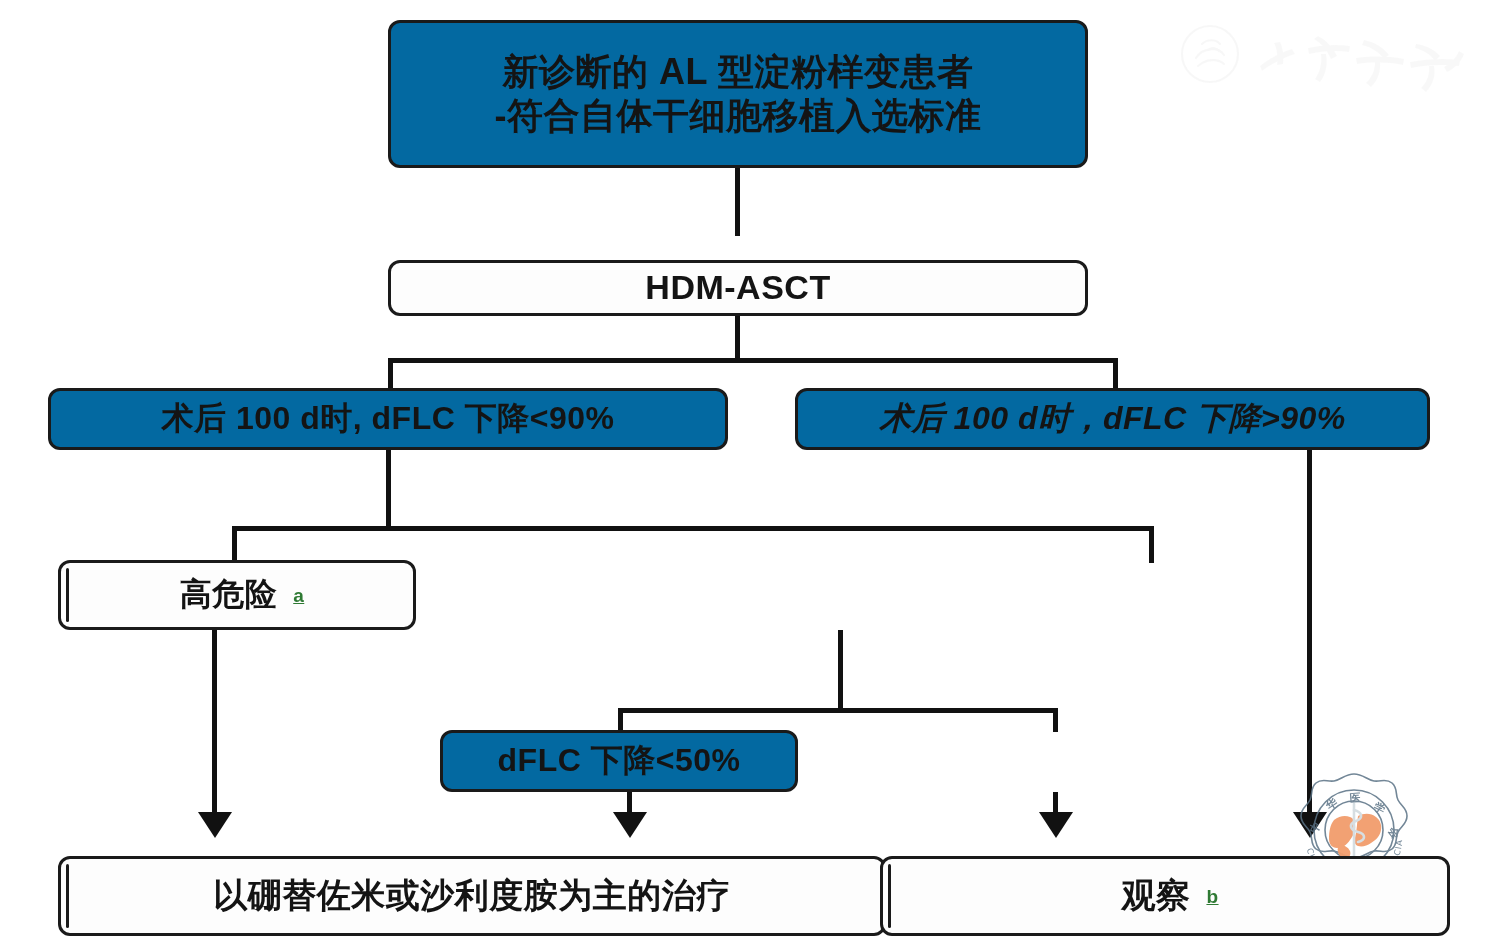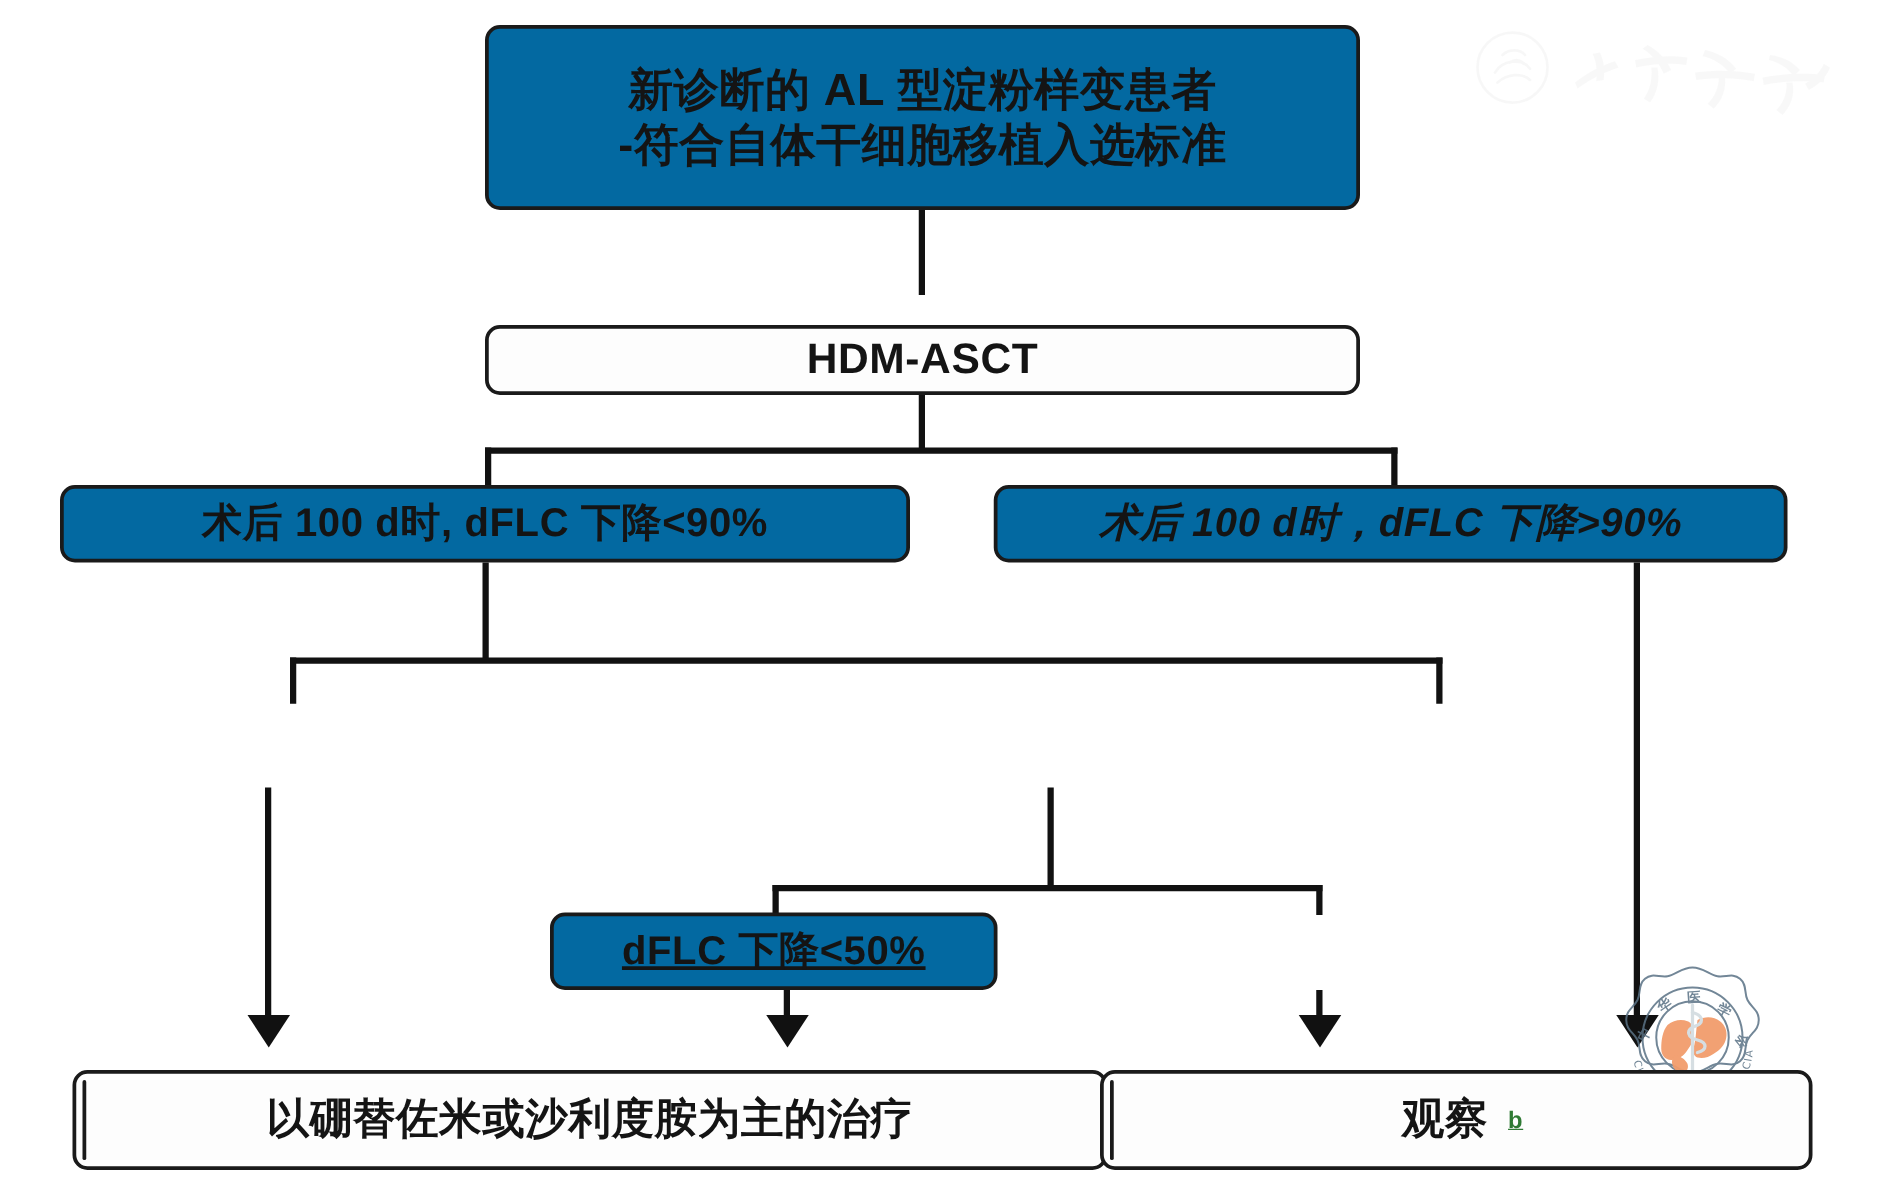--- a/index.html
+++ b/index.html
@@ -116,28 +116,32 @@
 
   <div class="node grey" style="left:795px;top:388px;width:635px;height:62px;font-size:32px;font-style:italic;">
     <span class="txt">术后 100 d时，dFLC 下降&gt;90%</span>
   </div>
 
   <div class="ln vl" style="left:386px;top:450px;height:80px;"></div>
   <div class="ln hl" style="left:232px;top:526px;width:922px;"></div>
   <div class="ln vl" style="left:232px;top:526px;height:37px;"></div>
   <div class="ln vl" style="left:1149px;top:526px;height:37px;"></div>
 
+  <div class="node white spine" style="left:58px;top:560px;width:358px;height:70px;font-size:32px;">
+    <span class="txt">高危险</span>
+      <span class="sup">a</span>
+  </div>
 
 
   <div class="ln vl" style="left:838px;top:630px;height:82px;"></div>
   <div class="ln hl" style="left:618px;top:708px;width:440px;"></div>
   <div class="ln vl" style="left:618px;top:708px;height:24px;"></div>
   <div class="ln vl" style="left:1053px;top:708px;height:24px;"></div>
 
-  <div class="node grey" style="left:440px;top:730px;width:358px;height:62px;font-size:32px;text-decoration:underline;">
+  <div class="node grey" style="left:440px;top:730px;width:358px;height:62px;font-size:32px;">
     <span class="txt">dFLC 下降&lt;50%</span>
   </div>
 
 
   <div class="ln vl" style="left:212px;top:630px;height:185px;"></div>
   <div class="arrow" style="left:198px;top:812px;"></div>
 
   <div class="ln vl" style="left:627px;top:792px;height:23px;"></div>
   <div class="arrow" style="left:613px;top:812px;"></div>
 

